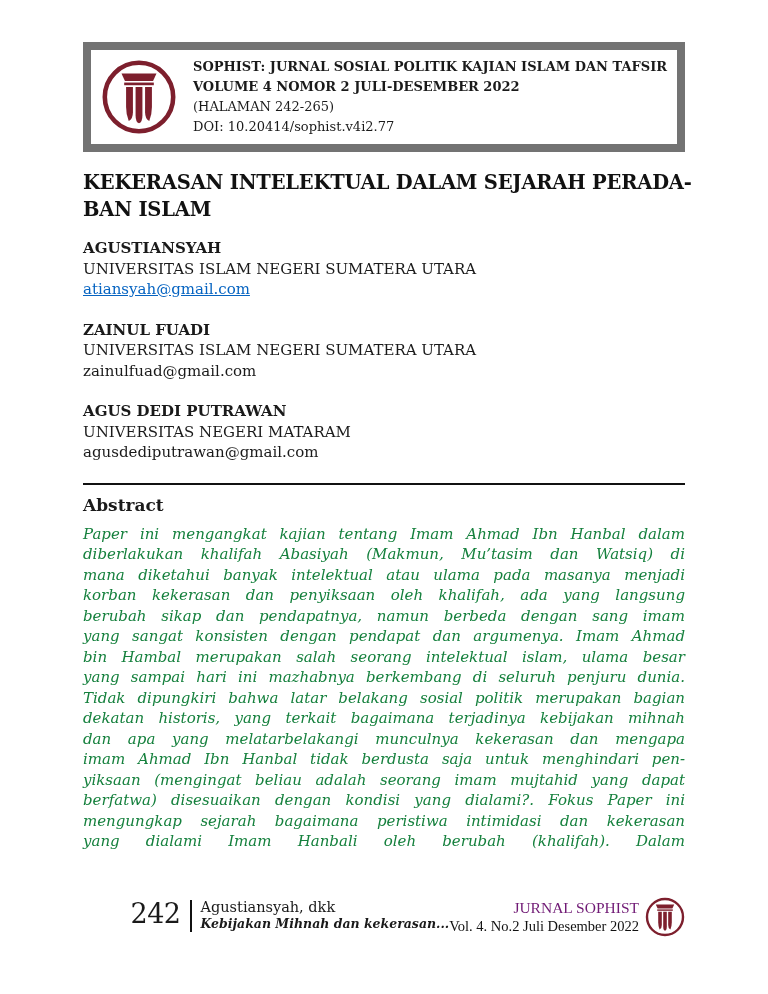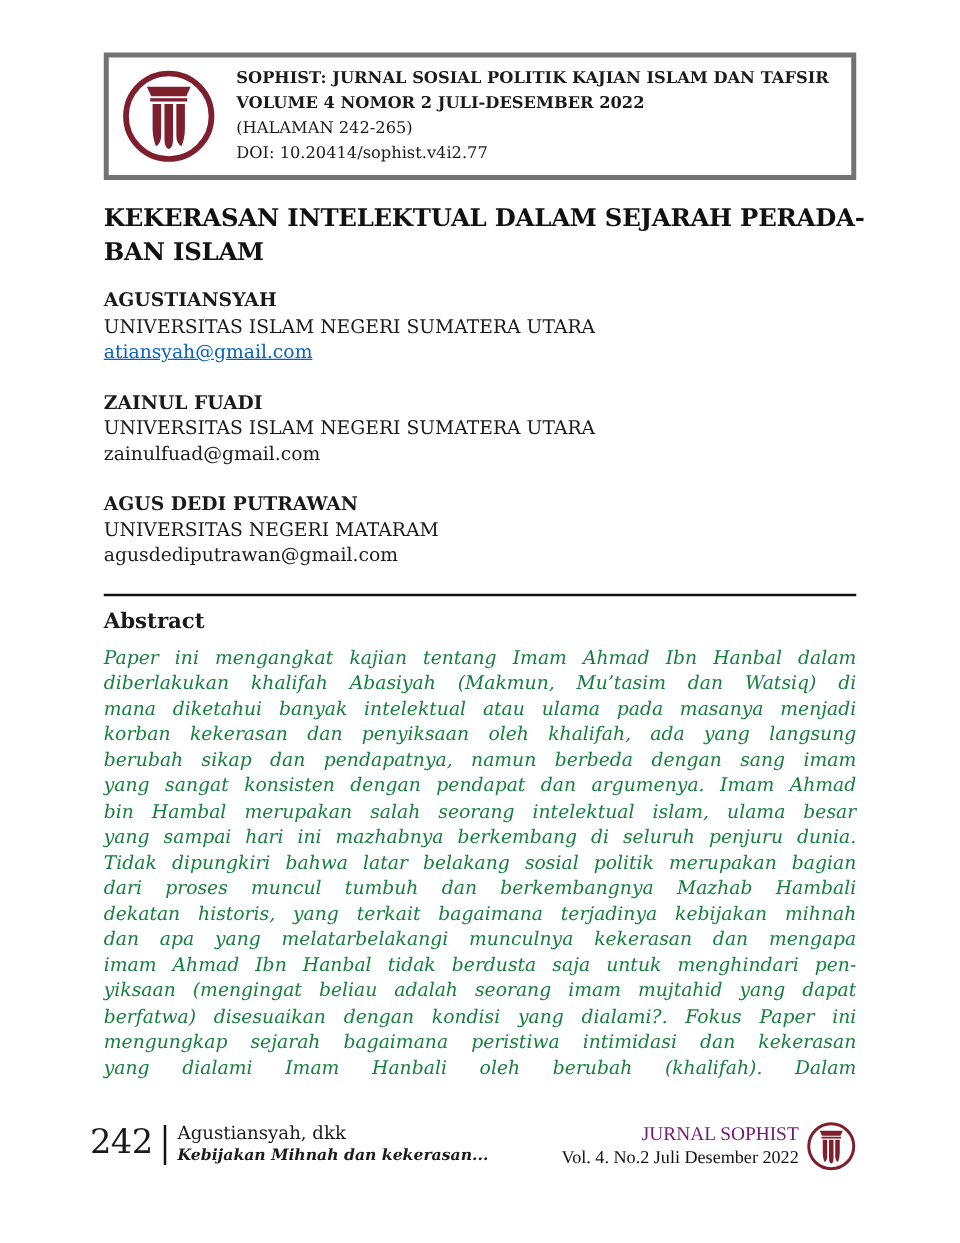--- a/index.html
+++ b/index.html
@@ -11,21 +11,21 @@
     color:#1a1a1a;
     overflow:hidden;
   }
   .content{
     position:absolute;left:83px;right:83px;top:0;
   }
 
   
   .header-box{
     margin-top:42px;
-    border:4px solid #737373;
+    border:8px solid #737373;
     display:flex;align-items:center;
     padding:7px 10px;
     gap:16px;
     background:#fff;
   }
   .logo-wrap{flex:0 0 auto;width:76px;height:76px;}
   .logo-wrap svg{width:76px;height:76px;display:block;}
   .header-lines{flex:1;min-width:0;}
   .h-line{font-size:13px;line-height:20px;white-space:nowrap;}
   .h-bold{font-weight:bold;}
@@ -63,22 +63,22 @@
     font-size:15px;
     line-height:20.5px;
     text-align:justify;
     text-align-last:justify;
     white-space:normal;
     color:#15803d;
   }
 
   
   .footer{
-    position:absolute;left:72px;right:83px;top:897px;
-    display:flex;justify-content:space-between;align-items:flex-start;
+    position:absolute;left:101px;right:83px;top:897px;
+    display:flex;justify-content:flex-end;align-items:flex-start;
   }
   .footer-left{display:flex;align-items:flex-start;gap:9px;}
   .footer-pageno{font-size:27px;line-height:34px;letter-spacing:-0.5px;}
   .footer-divider{width:2px;height:32px;background:#111;margin-top:3px;}
   .footer-left-text{padding-top:1px;}
   .footer-author{font-size:14.5px;line-height:18px;}
   .footer-running{font-size:12.5px;line-height:16px;font-style:italic;font-weight:bold;}
   .footer-right{display:flex;align-items:center;gap:6px;}
   .footer-right-text{text-align:right;font-family:"Liberation Serif", serif;}
   .footer-journal{font-size:15.5px;line-height:18px;color:#701a75;}
@@ -141,21 +141,20 @@
     <div class="abstract-body">
       <div class="abs-line">Paper ini mengangkat kajian tentang Imam Ahmad Ibn Hanbal dalam</div>
       <div class="abs-line">diberlakukan  khalifah Abasiyah (Makmun, Mu’tasim dan Watsiq) di</div>
       <div class="abs-line">mana diketahui banyak intelektual atau ulama pada masanya menjadi</div>
       <div class="abs-line">korban kekerasan dan penyiksaan oleh khalifah, ada yang langsung</div>
       <div class="abs-line">berubah sikap dan pendapatnya, namun berbeda dengan sang imam</div>
       <div class="abs-line">yang sangat konsisten dengan pendapat dan argumenya. Imam Ahmad</div>
       <div class="abs-line">bin Hambal merupakan salah seorang intelektual islam, ulama besar</div>
       <div class="abs-line">yang sampai hari ini mazhabnya berkembang di seluruh penjuru dunia.</div>
       <div class="abs-line">Tidak dipungkiri bahwa latar belakang sosial politik merupakan bagian</div>
-      <div class="abs-line">dari proses muncul tumbuh dan berkembangnya Mazhab Hambali</div>
       <div class="abs-line">dekatan historis, yang terkait bagaimana terjadinya kebijakan mihnah</div>
       <div class="abs-line">dan apa yang melatarbelakangi munculnya kekerasan dan mengapa</div>
       <div class="abs-line">imam Ahmad Ibn Hanbal tidak berdusta saja untuk menghindari pen-</div>
       <div class="abs-line">yiksaan (mengingat beliau adalah seorang imam mujtahid yang dapat</div>
       <div class="abs-line">berfatwa) disesuaikan dengan kondisi yang dialami?. Fokus Paper ini</div>
       <div class="abs-line">mengungkap sejarah bagaimana peristiwa intimidasi dan kekerasan</div>
       <div class="abs-line">yang dialami Imam Hanbali oleh berubah (khalifah). Dalam</div>
     </div>
   </div>
 

